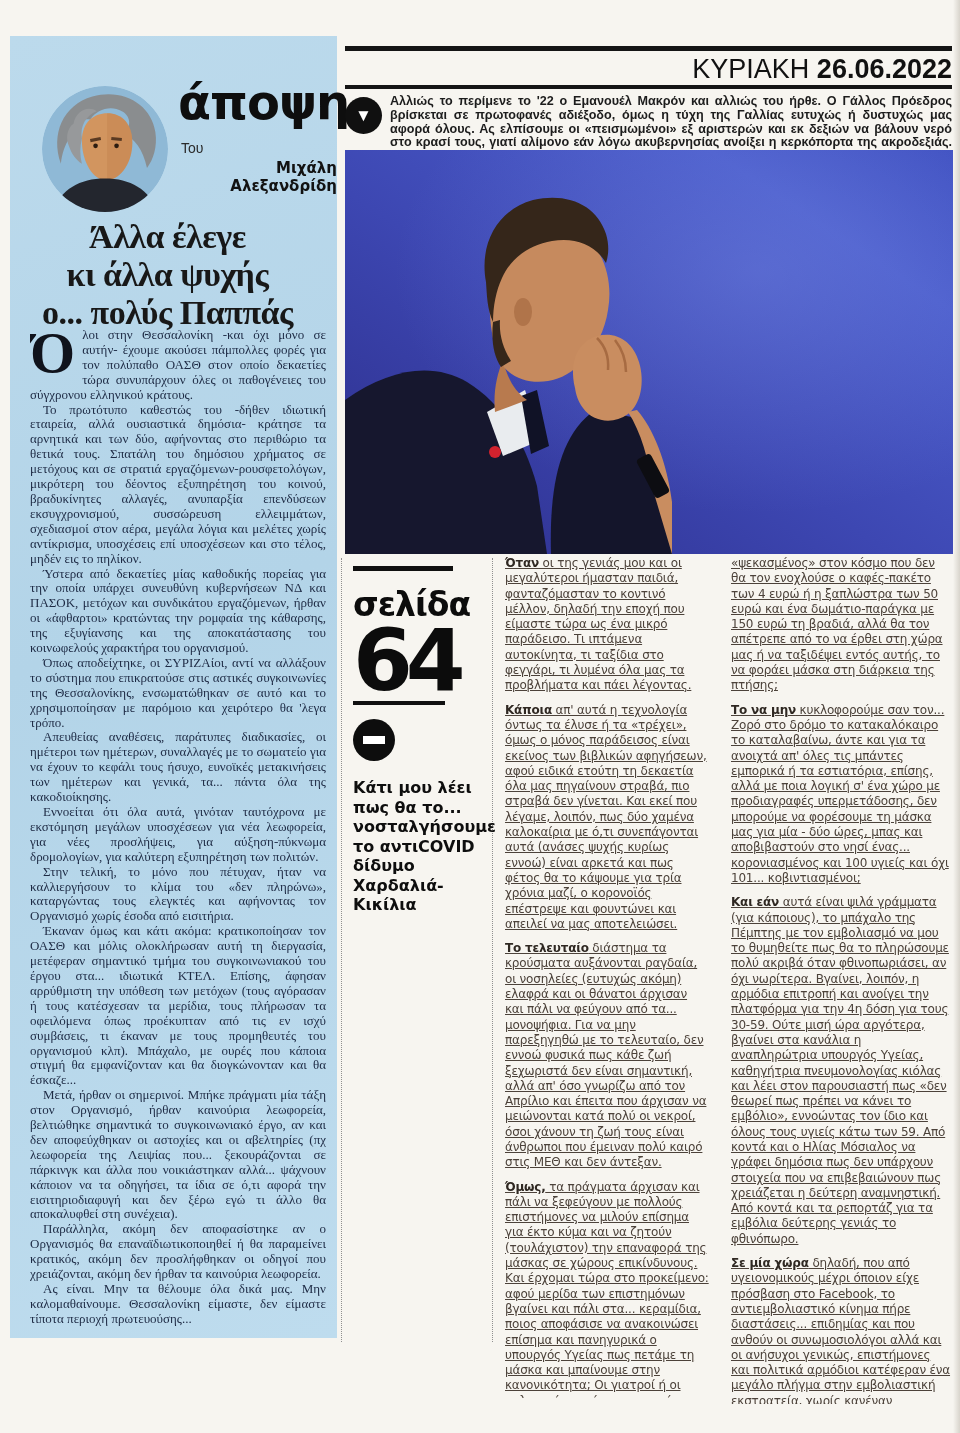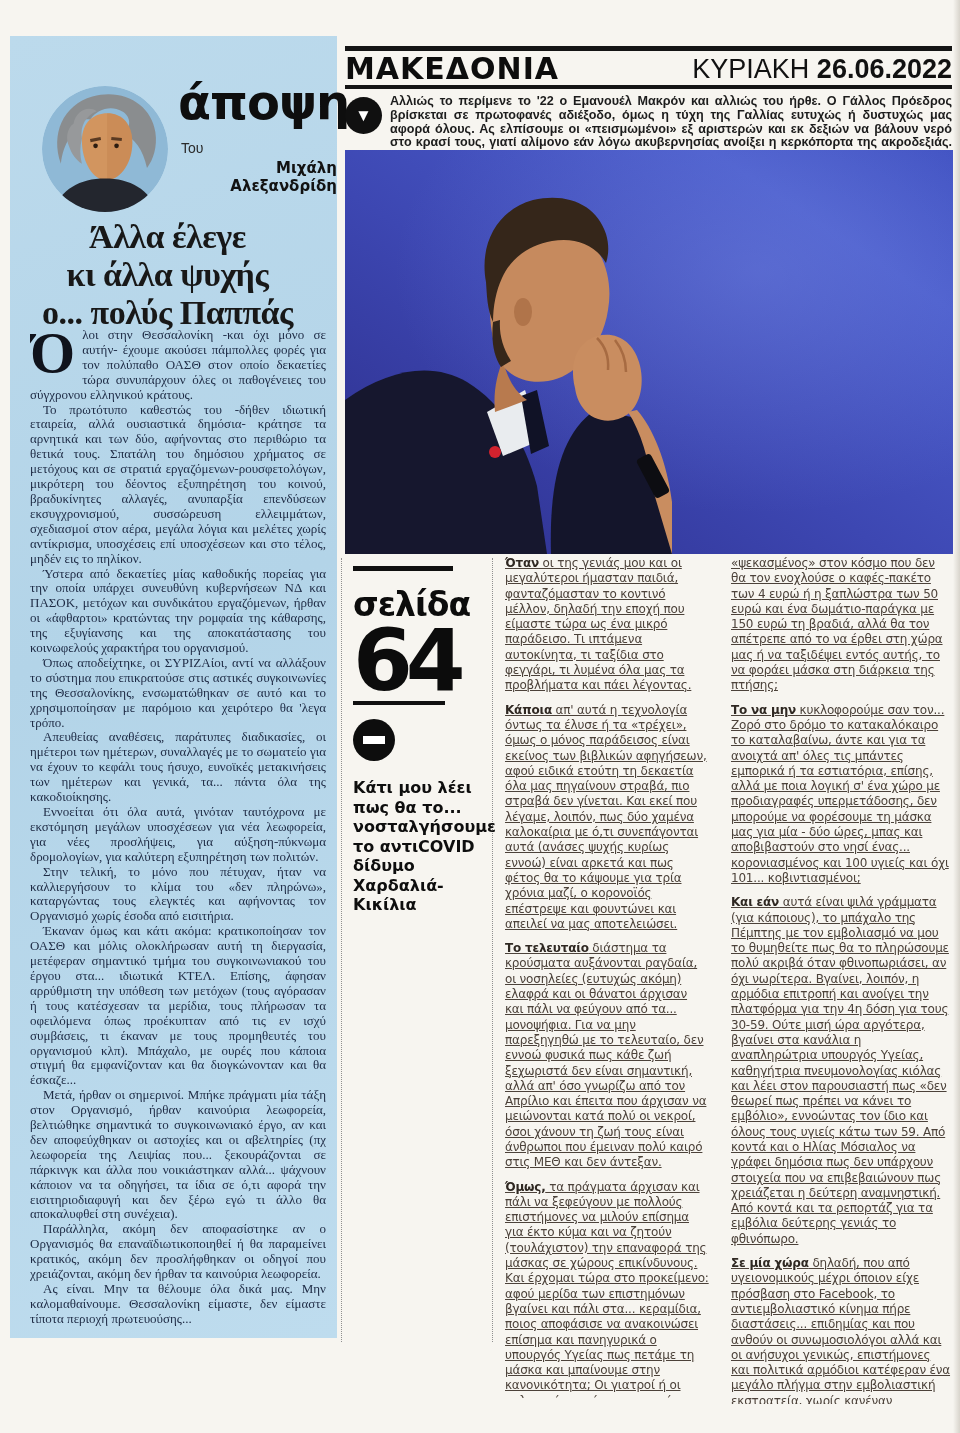--- a/index.html
+++ b/index.html
@@ -106,21 +106,20 @@
       <p>Εννοείται ότι όλα αυτά, γινόταν ταυτόχρονα με εκστόμηση μεγάλων υποσχέσεων για νέα λεωφορεία, για νέες προσλήψεις, για αύξηση-πύκνωμα δρομολογίων, για καλύτερη εξυπηρέτηση των πολιτών.</p>
       <p>Στην τελική, το μόνο που πέτυχαν, ήταν να καλλιεργήσουν το κλίμα του «δεν πληρώνω», καταργώντας τους ελεγκτές και αφήνοντας τον Οργανισμό χωρίς έσοδα από εισιτήρια.</p>
       <p>Έκαναν όμως και κάτι ακόμα: κρατικοποίησαν τον ΟΑΣΘ και μόλις ολοκλήρωσαν αυτή τη διεργασία, μετέφεραν σημαντικό τμήμα του συγκοινωνιακού του έργου στα... ιδιωτικά ΚΤΕΛ. Επίσης, άφησαν αρρύθμιστη την υπόθεση των μετόχων (τους αγόρασαν ή τους κατέσχεσαν τα μερίδια, τους πλήρωσαν τα οφειλόμενα όπως προέκυπταν από τις εν ισχύ συμβάσεις, τι έκαναν με τους προμηθευτές του οργανισμού κλπ). Μπάχαλο, με ουρές που κάποια στιγμή θα εμφανίζονταν και θα διογκώνονταν και θα έσκαζε...</p>
       <p>Μετά, ήρθαν οι σημερινοί. Μπήκε πράγματι μία τάξη στον Οργανισμό, ήρθαν καινούρια λεωφορεία, βελτιώθηκε σημαντικά το συγκοινωνιακό έργο, αν και δεν αποφεύχθηκαν οι αστοχίες και οι αβελτηρίες (πχ λεωφορεία της Λειψίας που... ξεκουράζονται σε πάρκινγκ και άλλα που νοικιάστηκαν αλλά... ψάχνουν κάποιον να τα οδηγήσει, τα ίδια σε ό,τι αφορά την εισιτηριοδιαφυγή και δεν ξέρω εγώ τι άλλο θα αποκαλυφθεί στη συνέχεια).</p>
       <p>Παράλληλα, ακόμη δεν αποφασίστηκε αν ο Οργανισμός θα επαναϊδιωτικοποιηθεί ή θα παραμείνει κρατικός, ακόμη δεν προσλήφθηκαν οι οδηγοί που χρειάζονται, ακόμη δεν ήρθαν τα καινούρια λεωφορεία.</p>
       <p>Ας είναι. Μην τα θέλουμε όλα δικά μας. Μην καλομαθαίνουμε. Θεσσαλονίκη είμαστε, δεν είμαστε τίποτα περιοχή πρωτευούσης...</p>
     </div>
   </section>
 
   <div class="rule-top"></div>
-  <div class="brand">ΜΑΚΕΔΟΝΙΑ</div>
   <div class="dateline">
     <span class="day">ΚΥΡΙΑΚΗ</span>
     <span class="date">26.06.2022</span>
   </div>
   <div class="rule-bottom"></div>
 
   <div class="intro-icon">▼</div>
   <div class="intro-text">Αλλιώς το περίμενε το '22 ο Εμανουέλ Μακρόν και αλλιώς του ήρθε. Ο Γάλλος Πρόεδρος βρίσκεται σε πρωτοφανές αδιέξοδο, όμως η τύχη της Γαλλίας ευτυχώς ή δυστυχώς μας αφορά όλους. Ας ελπίσουμε οι «πεισμωμένοι» εξ αριστερών και εκ δεξιών να βάλουν νερό στο κρασί τους, γιατί αλίμονο εάν λόγω ακυβερνησίας ανοίξει η κερκόπορτα της ακροδεξιάς. Γιατί τότε δεν θα έχει σύννεφα μόνο η Πέμπτη Γαλλική Δημοκρατία, αλλά και η δημοκρατία η ίδια...</div>
 
   <figure class="photo">

